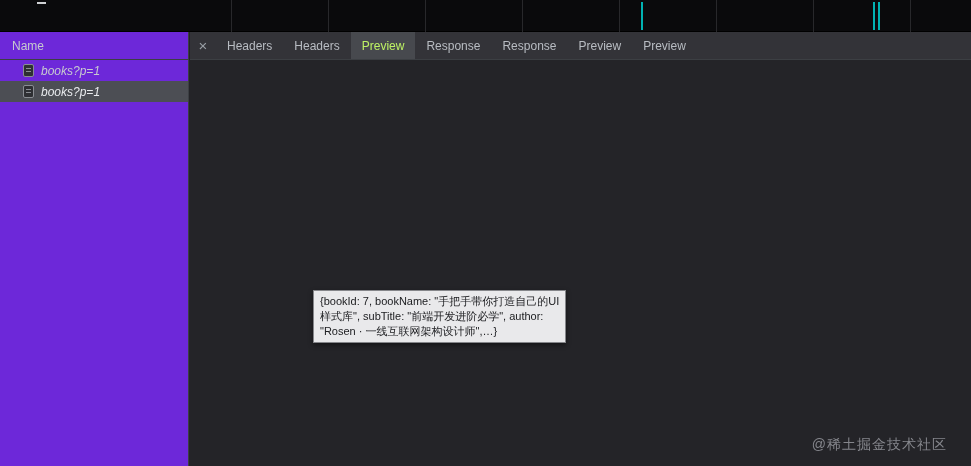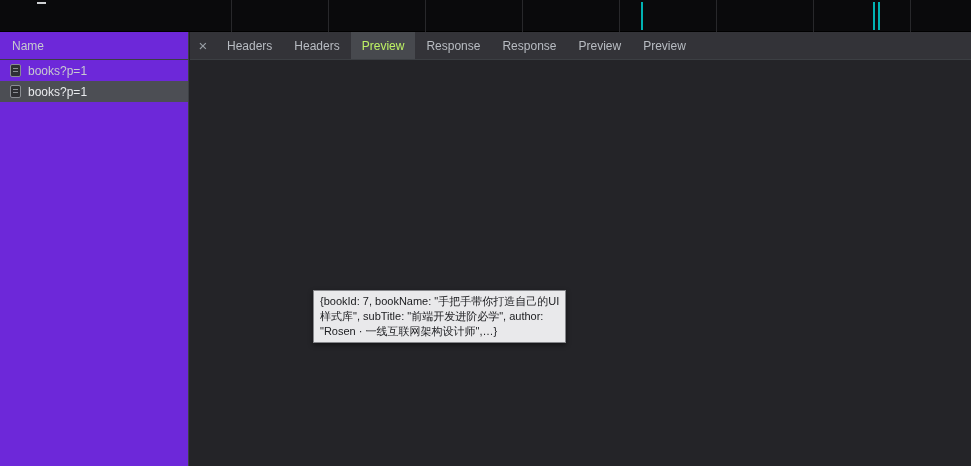--- a/index.html
+++ b/index.html
@@ -9,21 +9,21 @@
     background:#242428; font-family:"Liberation Sans", sans-serif;
   }
   
   .timeline { position:absolute; left:0; top:0; width:971px; height:32px; background:#0a0a0c; border-bottom:1px solid #000; }
   .gridline { position:absolute; top:0; width:1px; height:32px; background:#28282b; }
   .marker-teal { position:absolute; top:2px; width:2px; height:28px; background:#01b2b2; }
   .tick-white { position:absolute; top:2px; width:9px; height:2px; background:#cfd1d4; }
   
   .sidebar { position:absolute; left:0; top:32px; width:189px; height:434px; background:#6d28d9; border-right:1px solid #3c3f43; }
   .sidebar-header { height:28px; line-height:28px; padding-left:12px; color:#c7cacf; font-size:12px; border-bottom:1px solid #3c3f43; }
-  .file-row { height:21px; display:flex; align-items:center; padding-left:10px; color:#c7cacf; font-size:12px; cursor:default; }
+  .file-row { height:21px; display:flex; align-items:center; padding-left:23px; color:#c7cacf; font-size:12px; cursor:default;font-style:italic; }
   .file-row.selected { background:#4c4e54; color:#e8eaed; }
   .file-icon { width:11px; height:13px; border:1px solid #8a8d93; border-radius:2px; margin-right:7px; position:relative; background:#2e2f33; }
   .file-icon::after { content:""; position:absolute; left:2px; top:3px; width:5px; height:1px; background:#8a8d93; box-shadow:0 3px 0 #8a8d93; }
   
   .main { position:absolute; left:190px; top:32px; width:781px; height:434px; }
   .tabbar { height:28px; background:#333338; border-bottom:1px solid #3c3f43; display:flex; align-items:stretch; }
   .tab-close { width:26px; display:flex; align-items:center; justify-content:center; color:#9aa0a6; font-size:15px; cursor:pointer; }
   .tab { padding:0 11px; display:flex; align-items:center; color:#b8bcc2; font-size:12px; cursor:pointer; }
   .tab.active { background:#47494e; color:#bef264; }
   
@@ -155,13 +155,14 @@
       </div>
     </div>
   </div>
 
   <div class="tooltip">
     <div>{bookId: 7, bookName: "手把手带你打造自己的UI</div>
     <div>样式库", subTitle: "前端开发进阶必学", author:</div>
     <div>"Rosen · 一线互联网架构设计师",…}</div>
   </div>
 
+  <div class="watermark">@稀土掘金技术社区</div>
 </div>
 
 </body></html>

